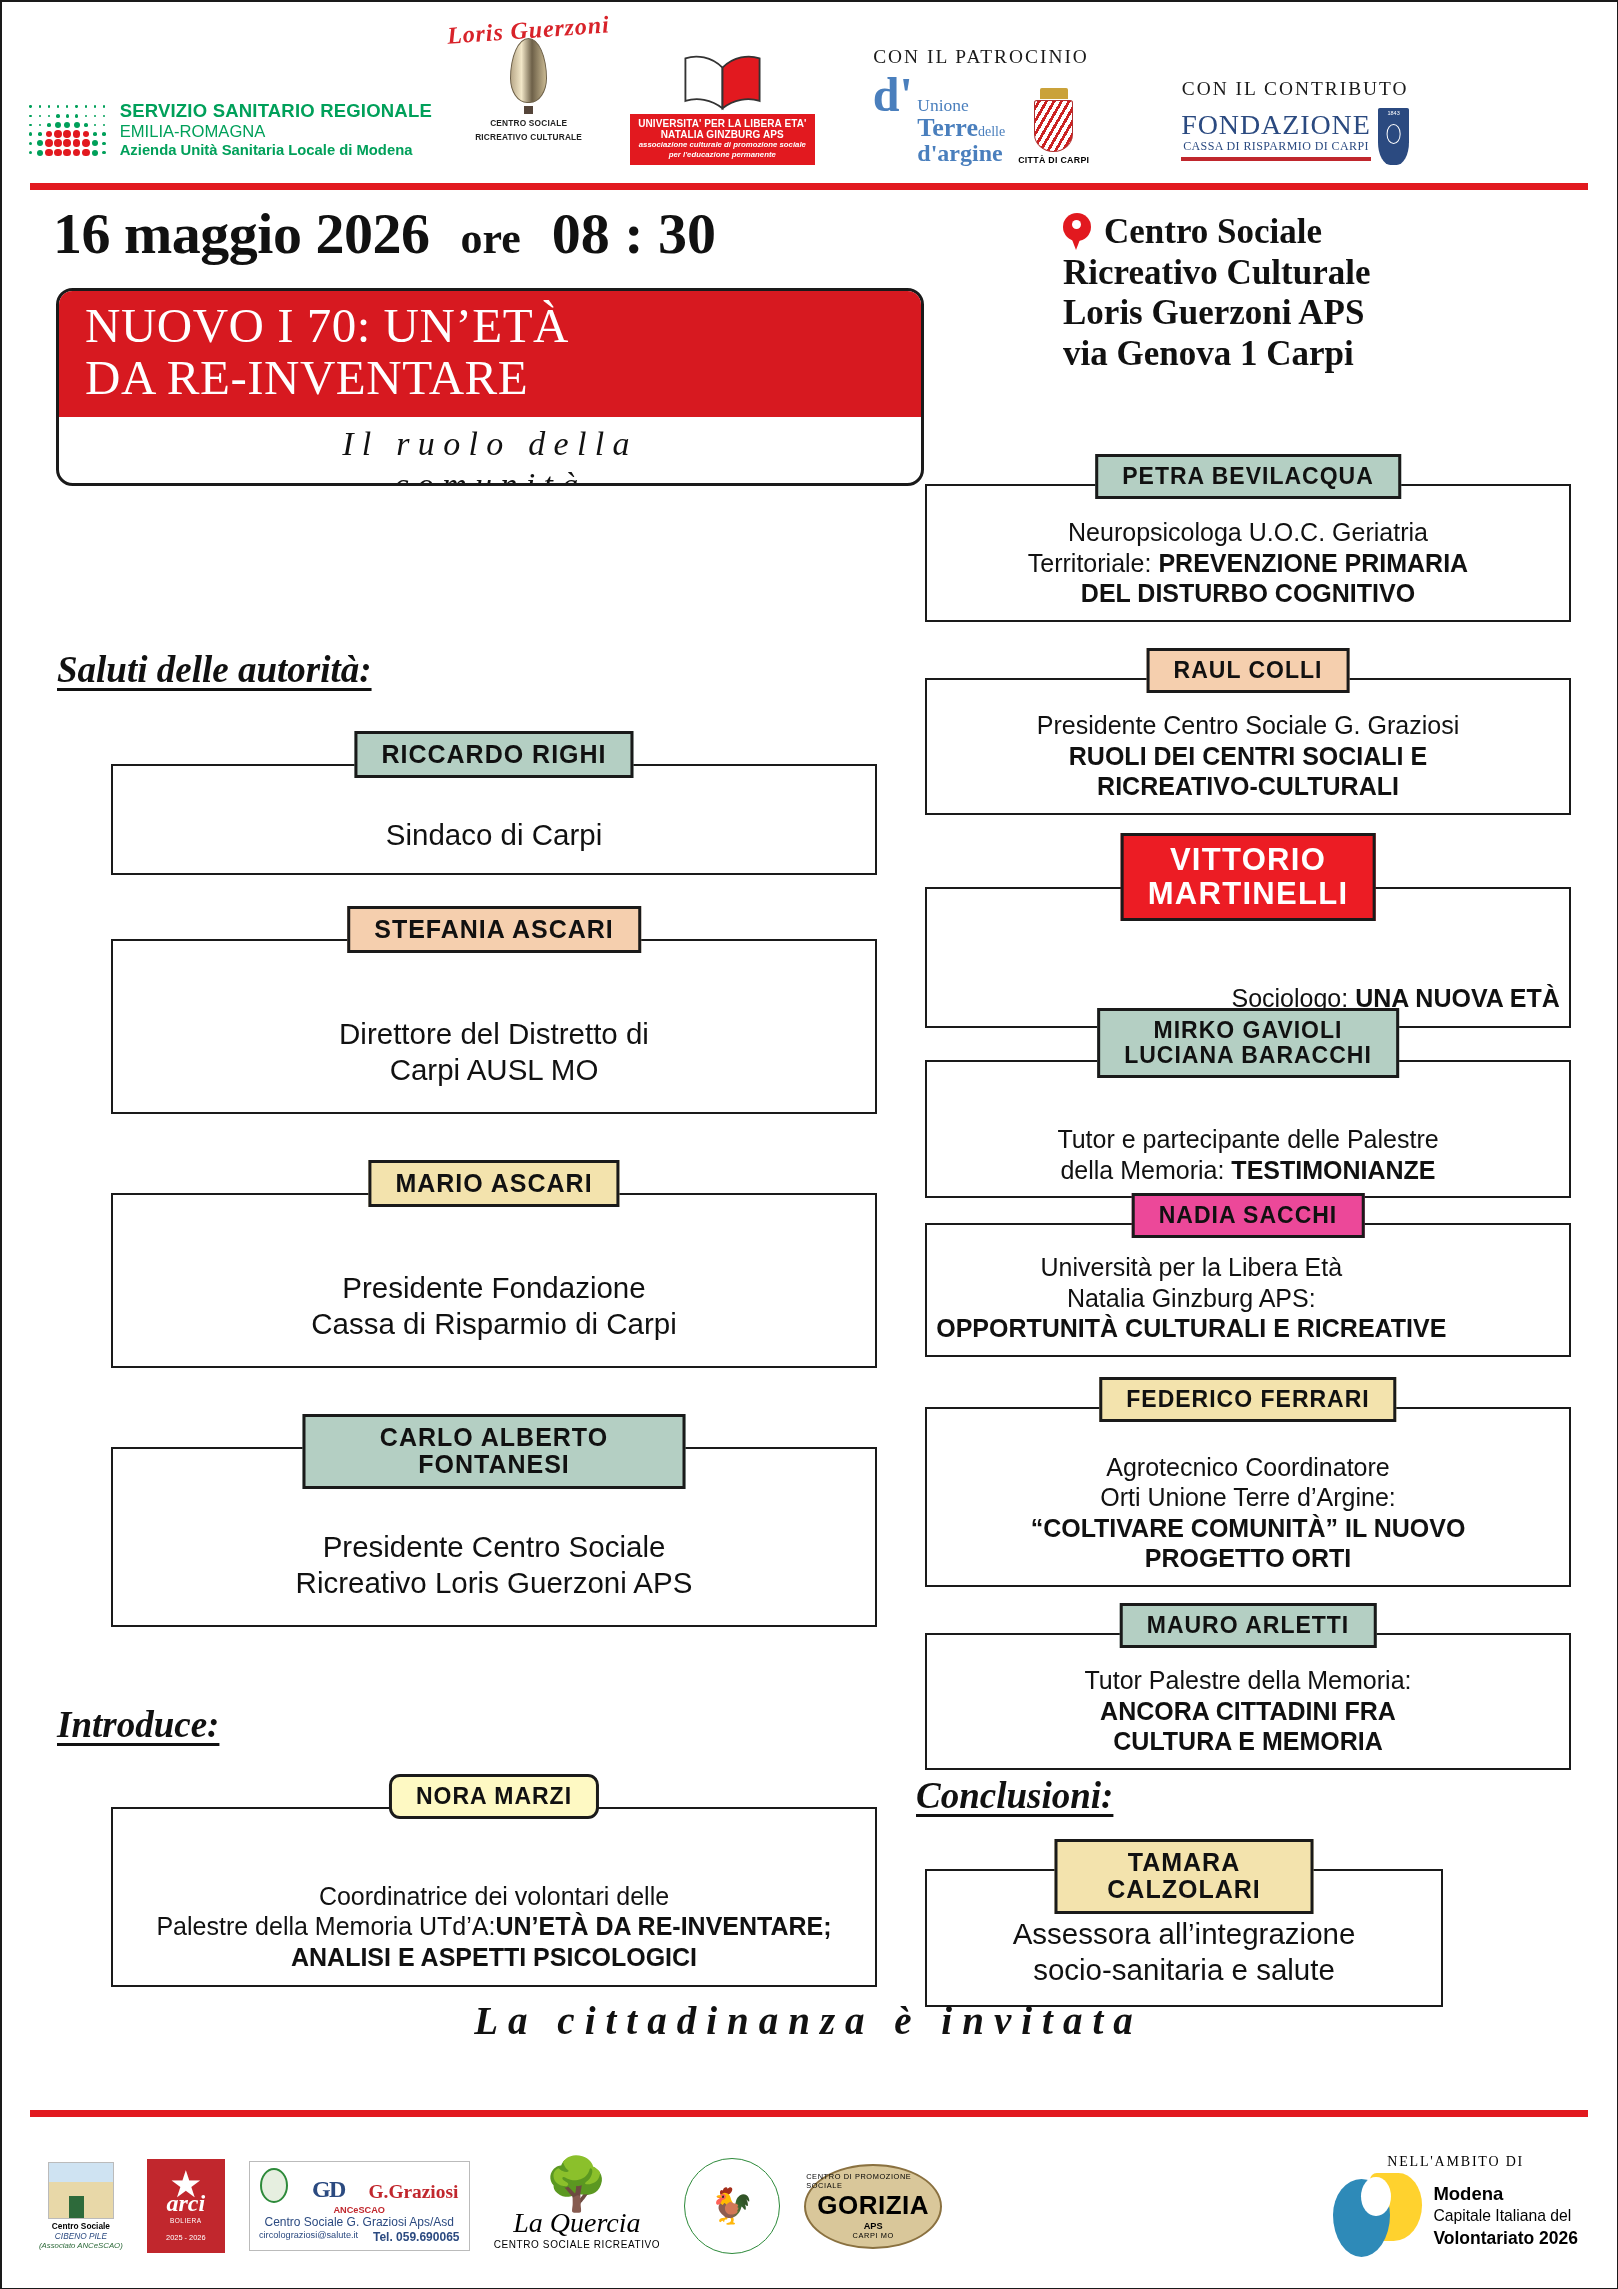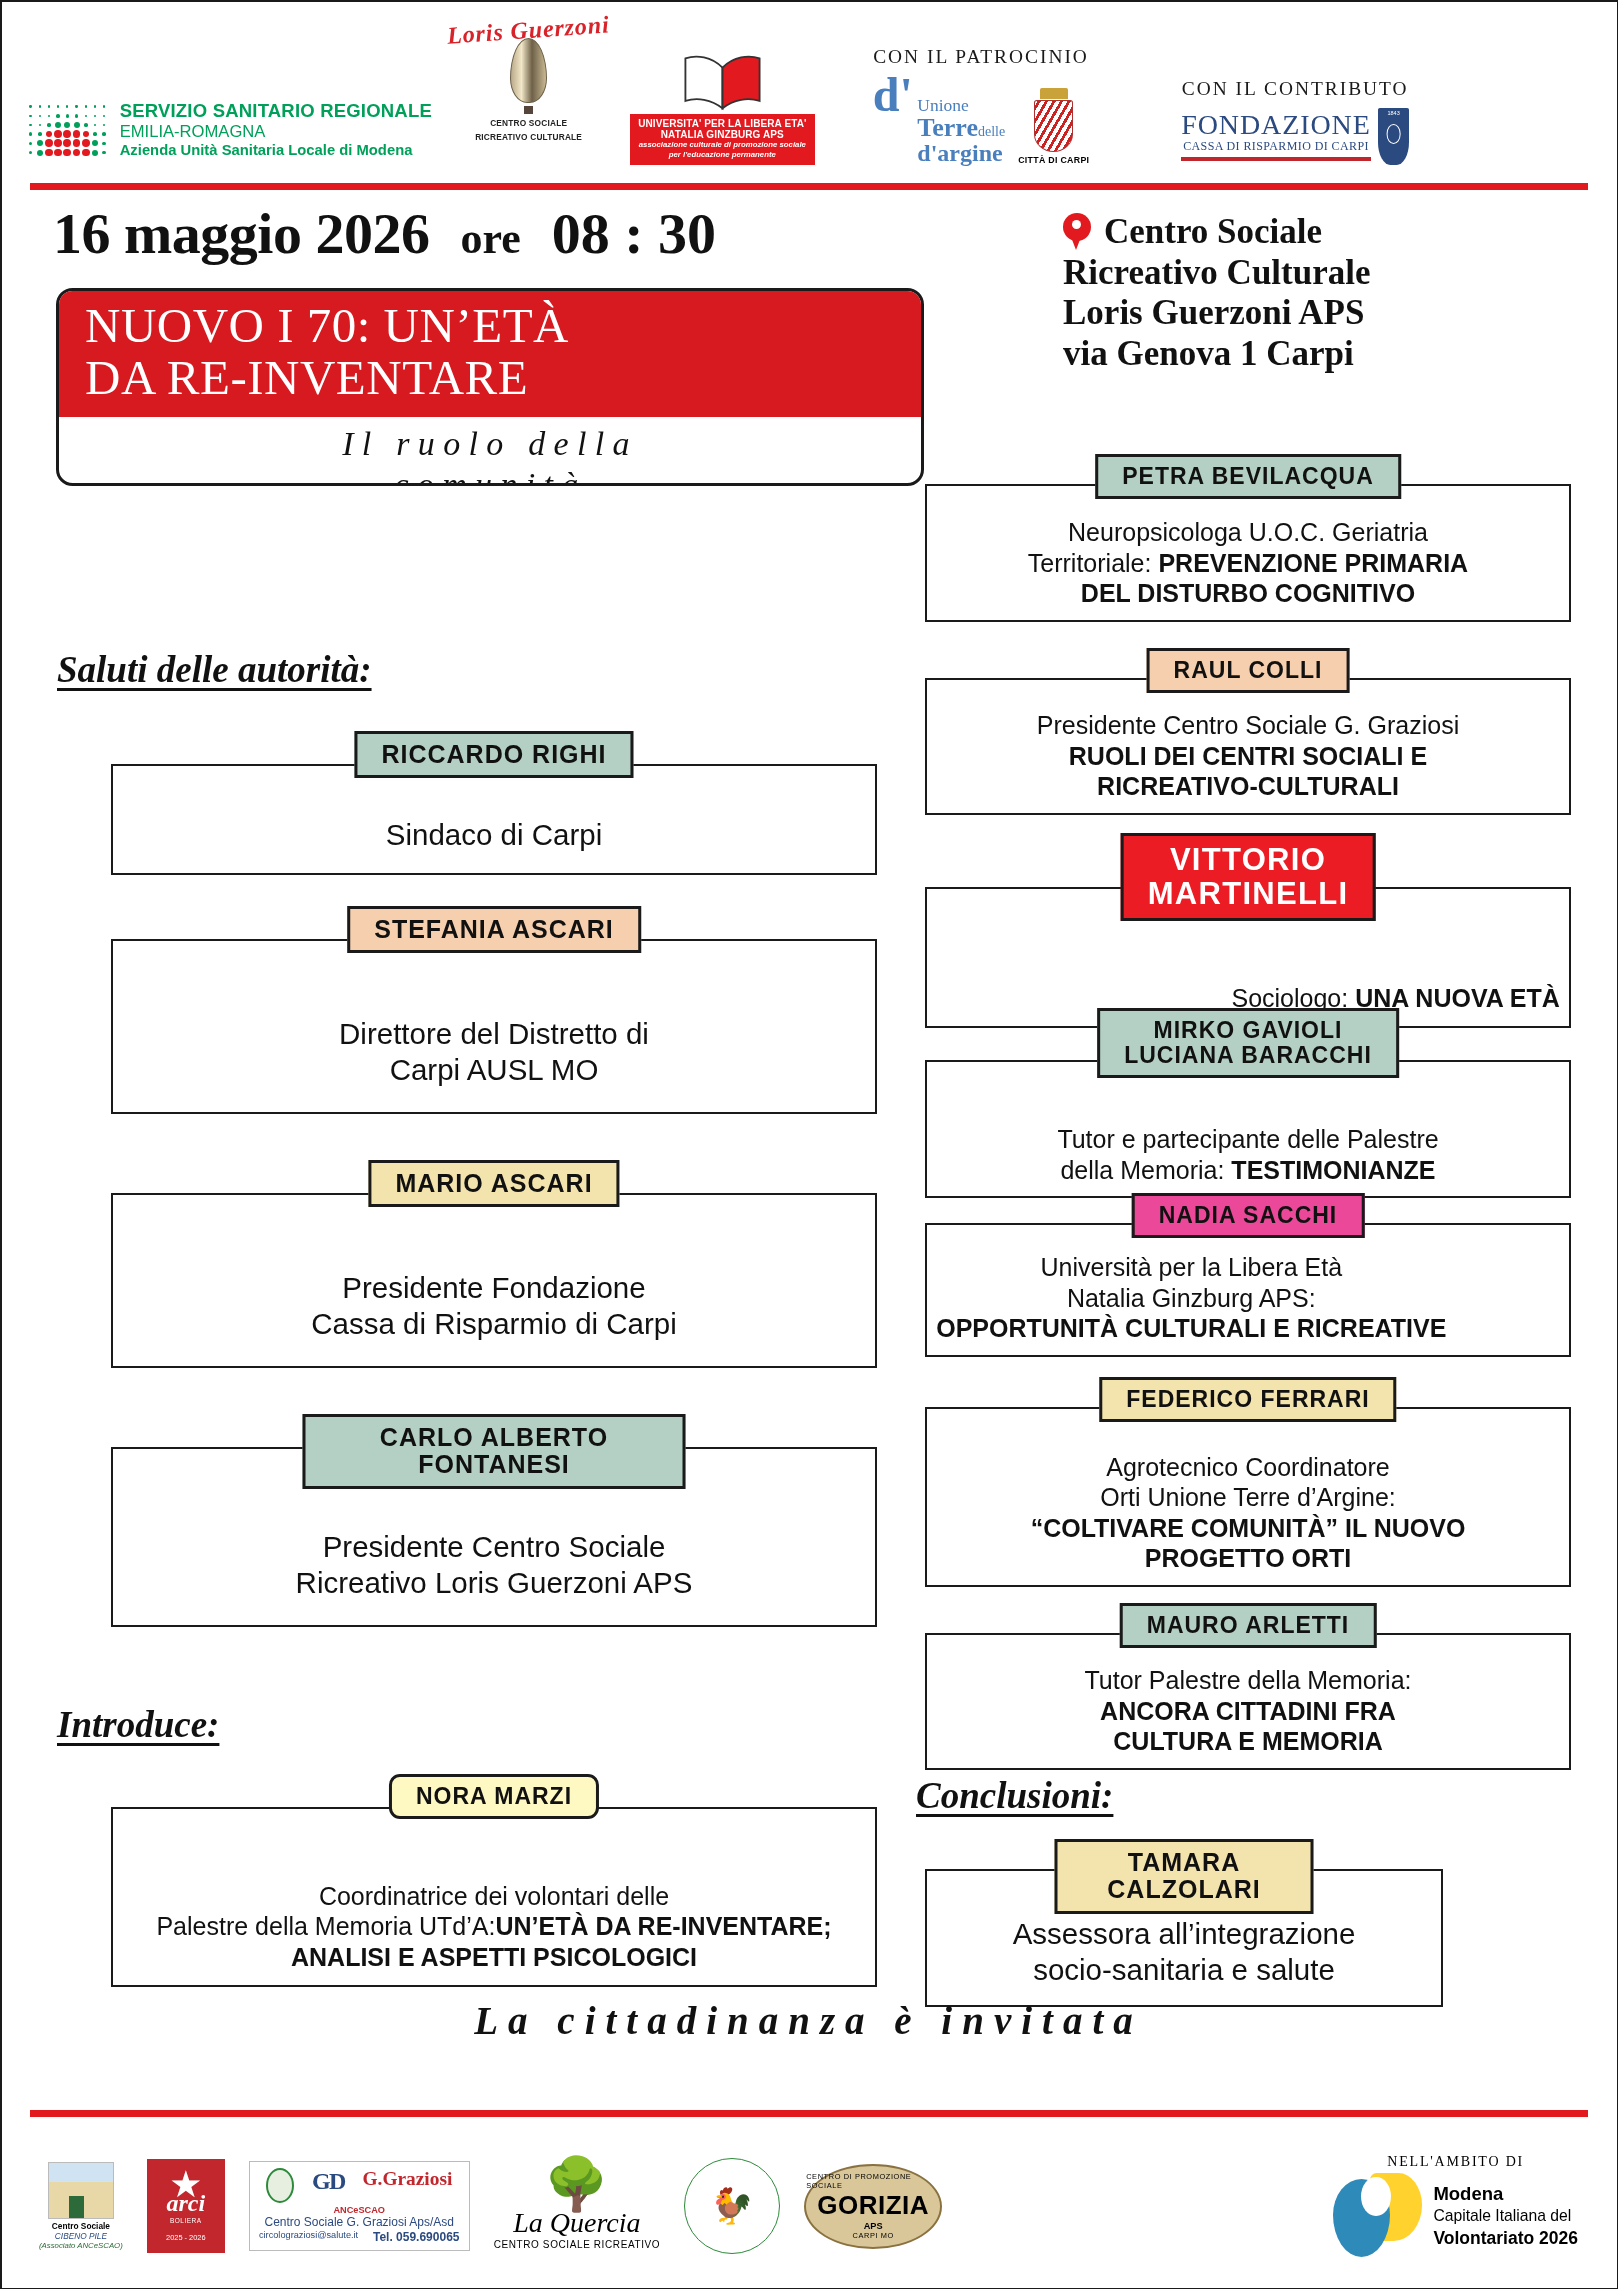--- a/index.html
+++ b/index.html
@@ -237,21 +237,21 @@
   .cibeno .t3 { font-size: 7.8px; color:#2d6a3a; font-style: italic;}
 
   .arci { width: 78px; height: 94px; background: #c1272d; color:#fff; display:flex; flex-direction:column;
           align-items:center; justify-content:center; }
   .arci .star { font-size: 37px; line-height: .8; }
   .arci .nm { font-family:"Liberation Serif", serif; font-weight:bold; font-size: 24px; font-style: italic; margin-top:-9.2px;}
   .arci .bo { font-size: 6.5px; letter-spacing: 0.5px;}
   .arci .yr { font-size: 7.4px; margin-top: 9.2px;}
 
   .graziosi { border: 0.9px solid #bbb; padding: 5.5px 9.2px; background:#fff; }
-  .graziosi .row1 { display:flex; align-items:flex-start; gap: 18px;}
+  .graziosi .row1 { display:flex; align-items:flex-end; gap: 24px;}
   .graziosi .ov { width: 28px; height: 35px; border: 2.8px solid #2d8a3a; border-radius: 50%; background:#e6efe0;}
   .graziosi .gd { font-family:"Liberation Serif", serif; font-size: 24px; color:#2b4a80; font-weight:bold; letter-spacing:-1.8px;}
   .graziosi .gz { font-family:"Liberation Serif", serif; font-size: 19.4px; color:#c1272d; font-weight:bold;}
   .graziosi .row2 { font-size: 9.2px; font-weight:bold; color:#c1272d; margin-top:1.8px;}
   .graziosi .row3 { font-size: 12px; color:#2b4a80; }
   .graziosi .row4 { display:flex; justify-content:space-between; gap:14.8px; margin-top:1.8px;}
   .graziosi .mail { font-size: 9.2px; color:#2b4a80;}
   .graziosi .tel { font-size: 12px; color:#2b4a80; font-weight:bold;}
 
   .quercia { }

